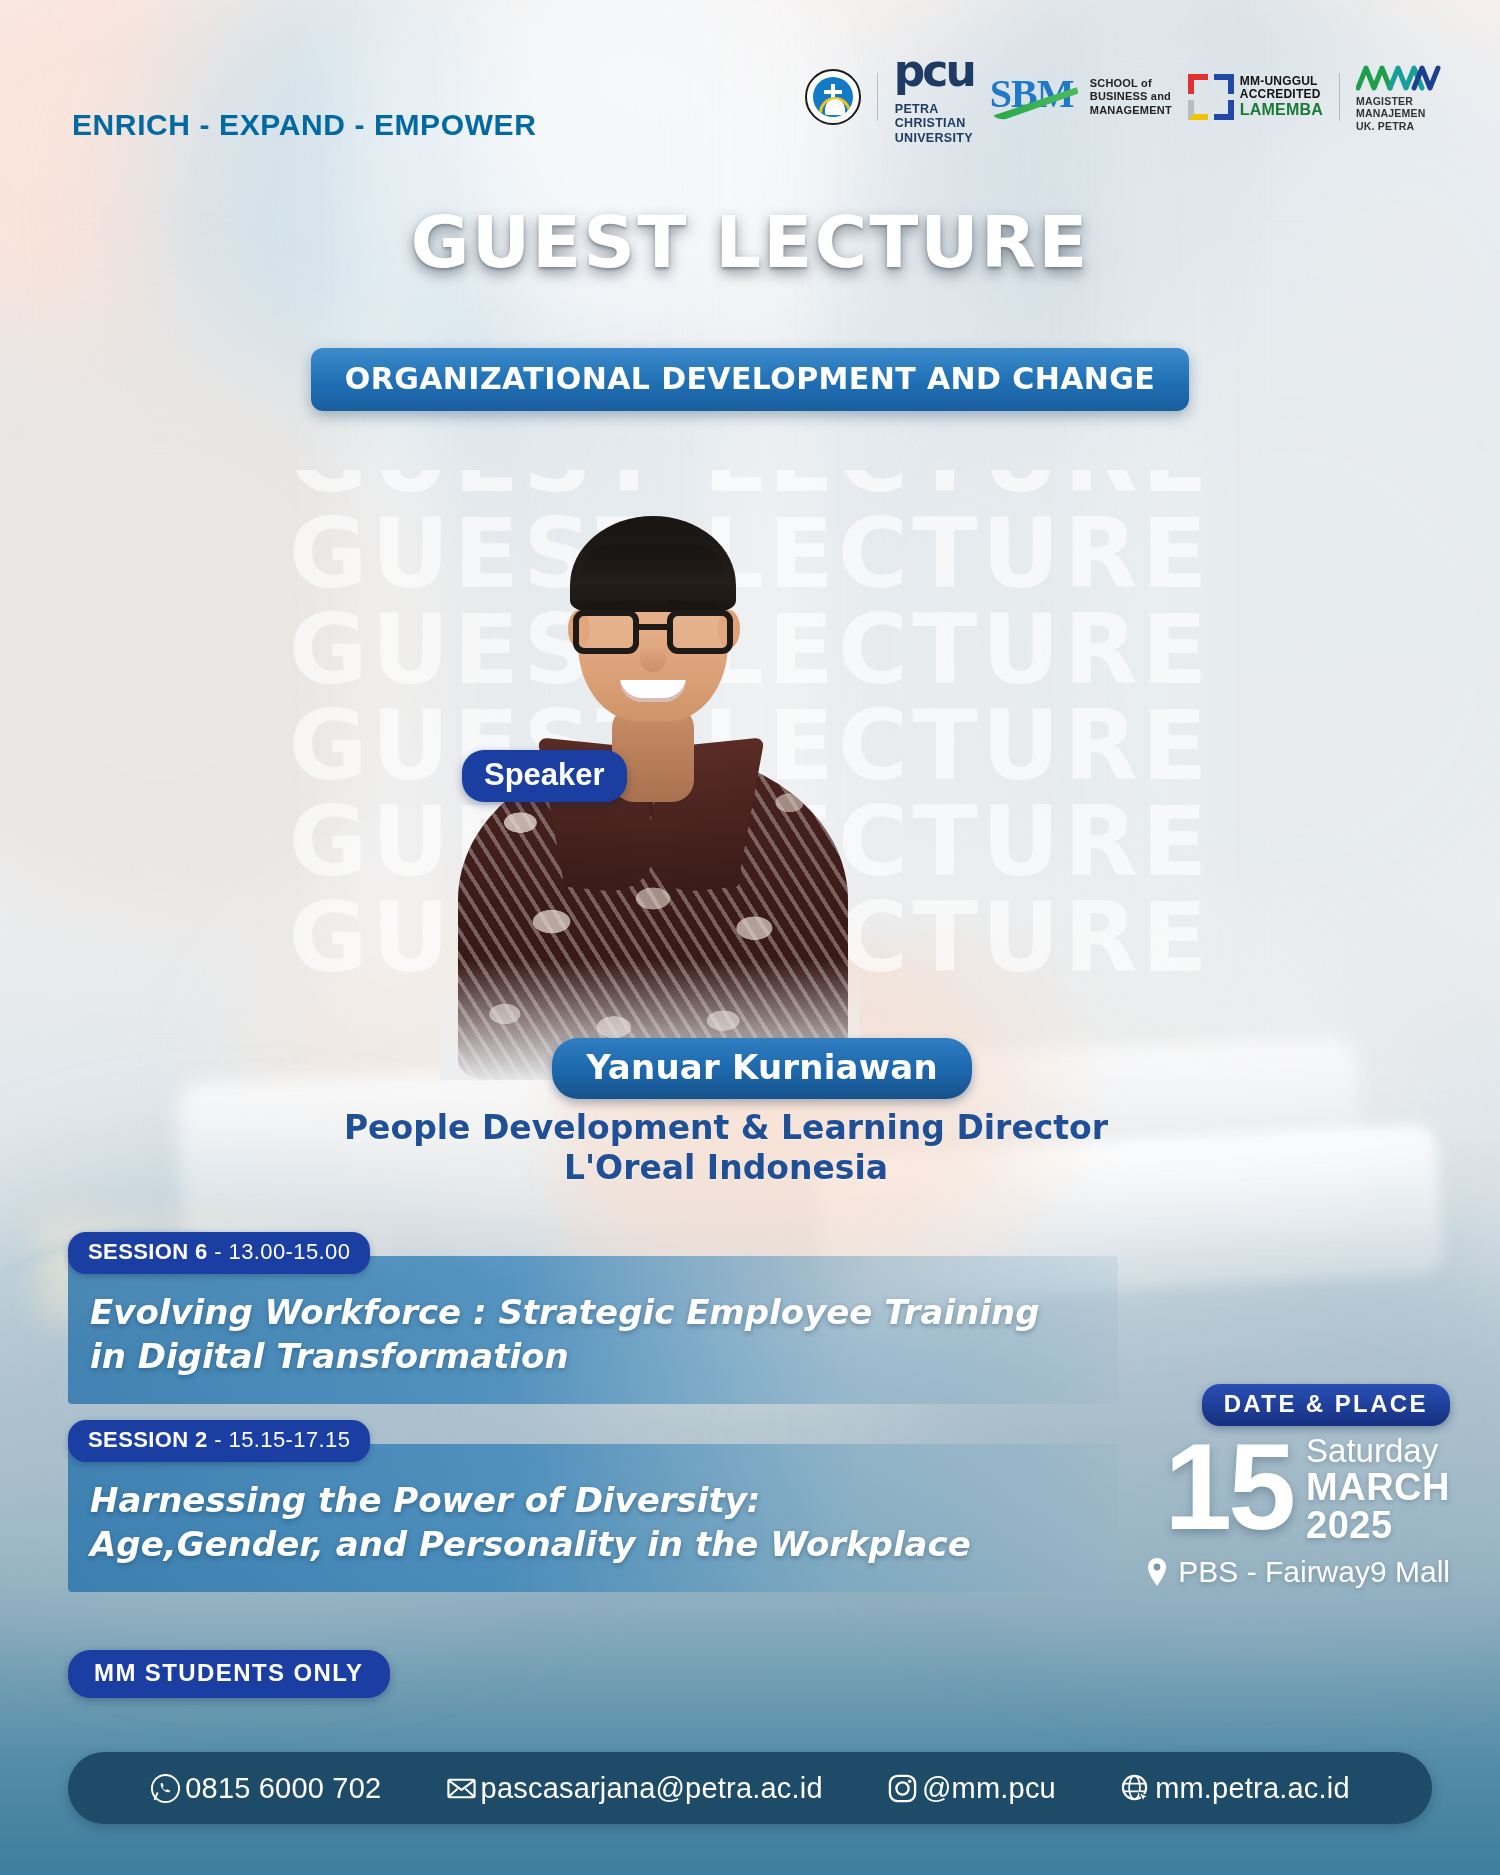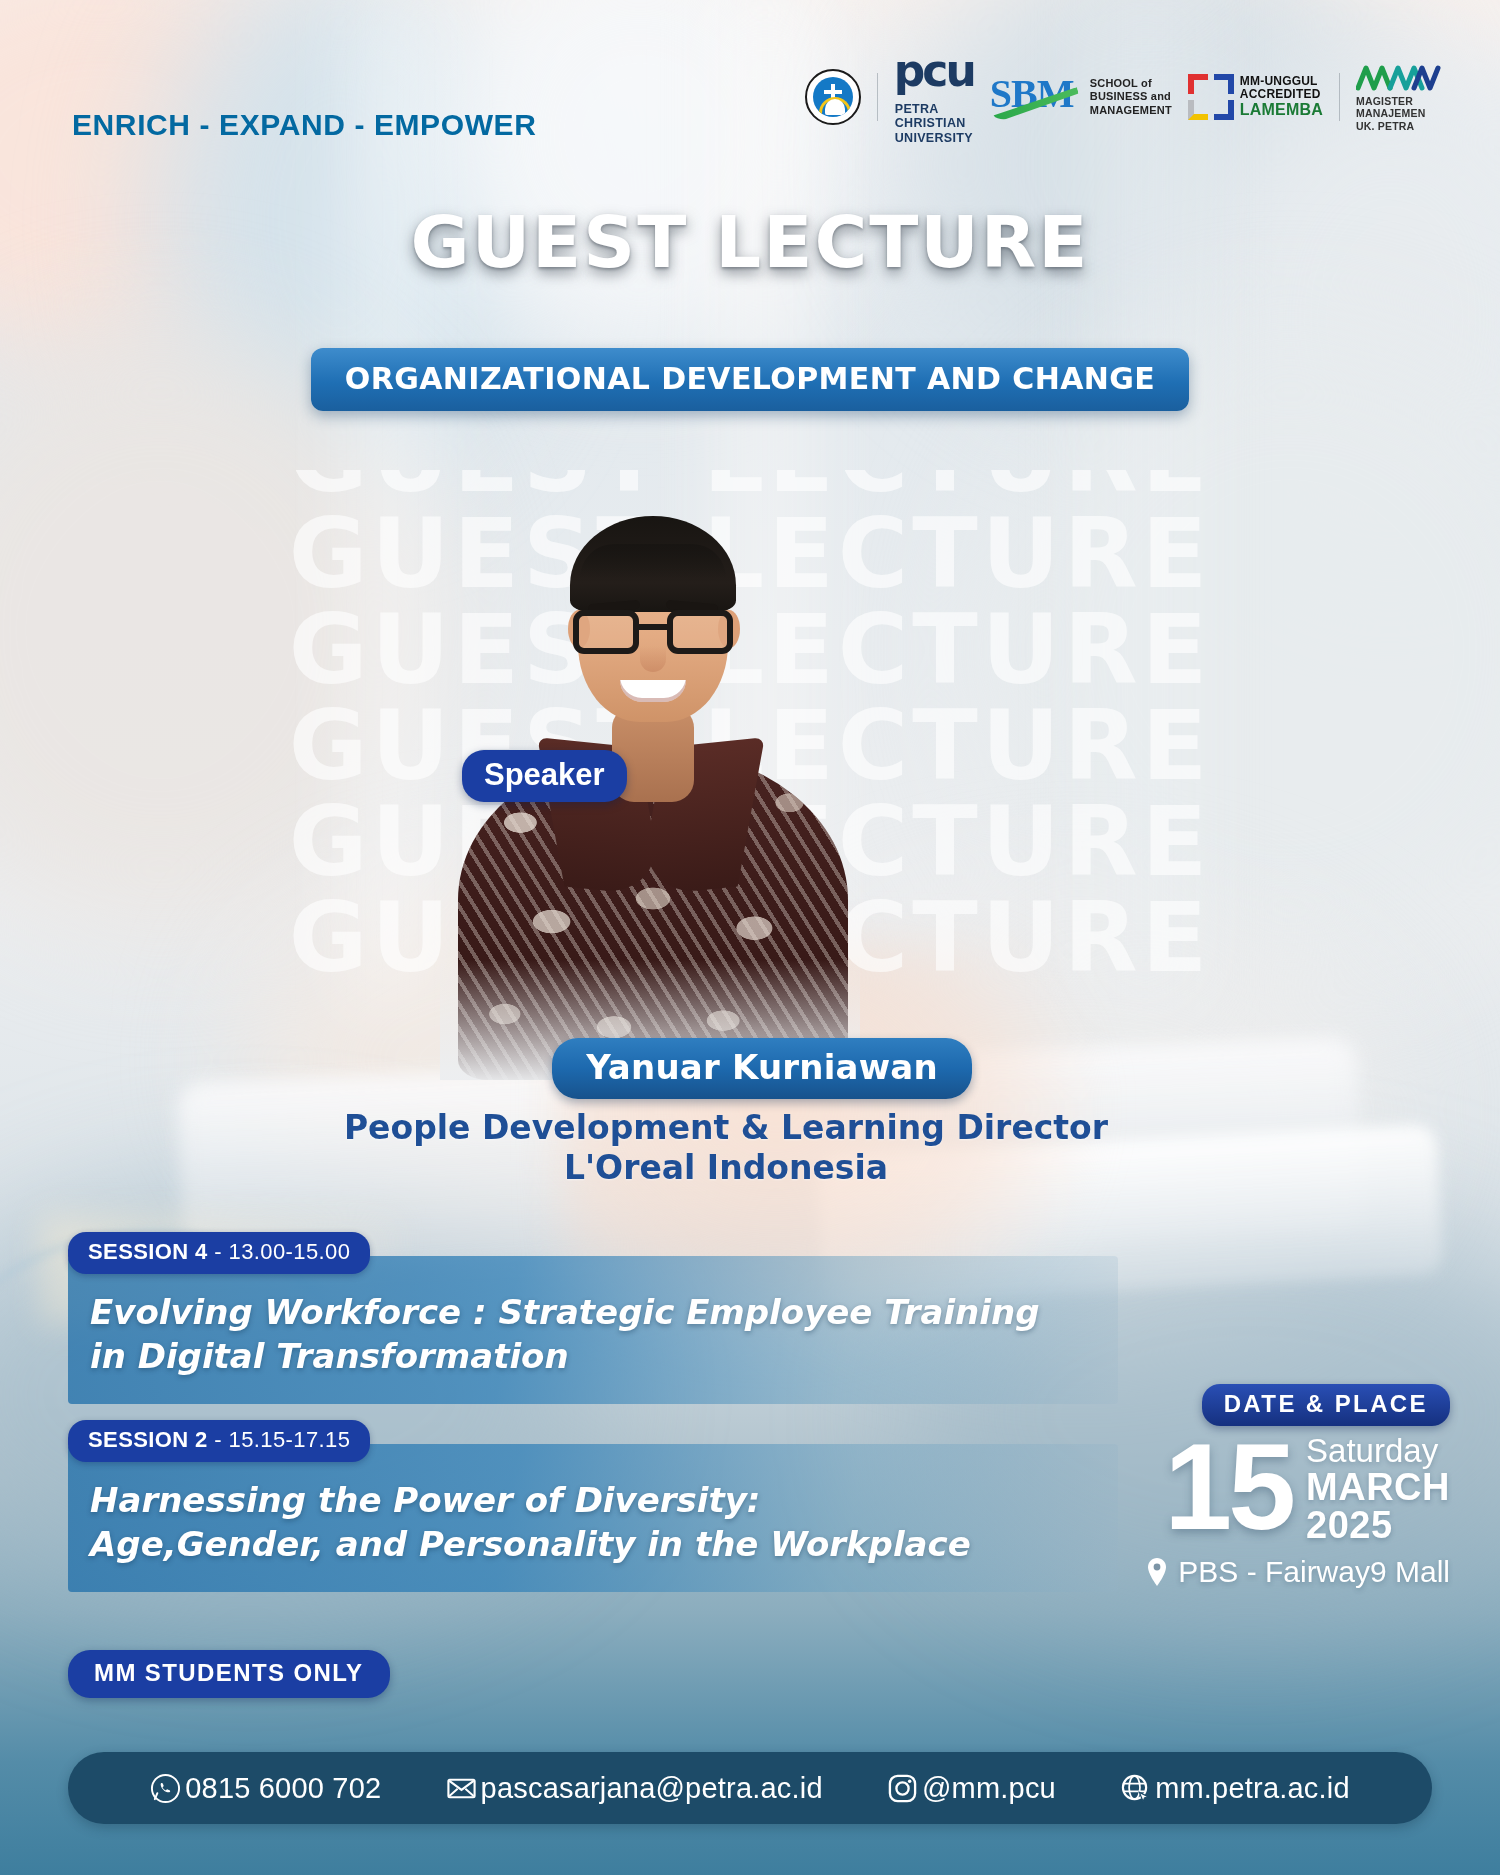--- a/index.html
+++ b/index.html
@@ -471,21 +471,21 @@
   <div class="speaker-name">
     <span>Yanuar Kurniawan</span>
   </div>
   <div class="speaker-role">
     <div>People Development &amp; Learning Director</div>
     <div>L'Oreal Indonesia</div>
   </div>
 
   <div class="session s1">
     <div class="sess-chip">
-      <b>SESSION 4</b><i> - </i><i>13.00-15.00</i>
+      <b>SESSION 6</b><i> - </i><i>13.00-15.00</i>
     </div>
     <div class="sess-body">
       <div class="sess-title">
         <div>Evolving Workforce :  Strategic Employee Training</div>
         <div>in Digital Transformation</div>
       </div>
     </div>
   </div>
 
   <div class="session s2">

